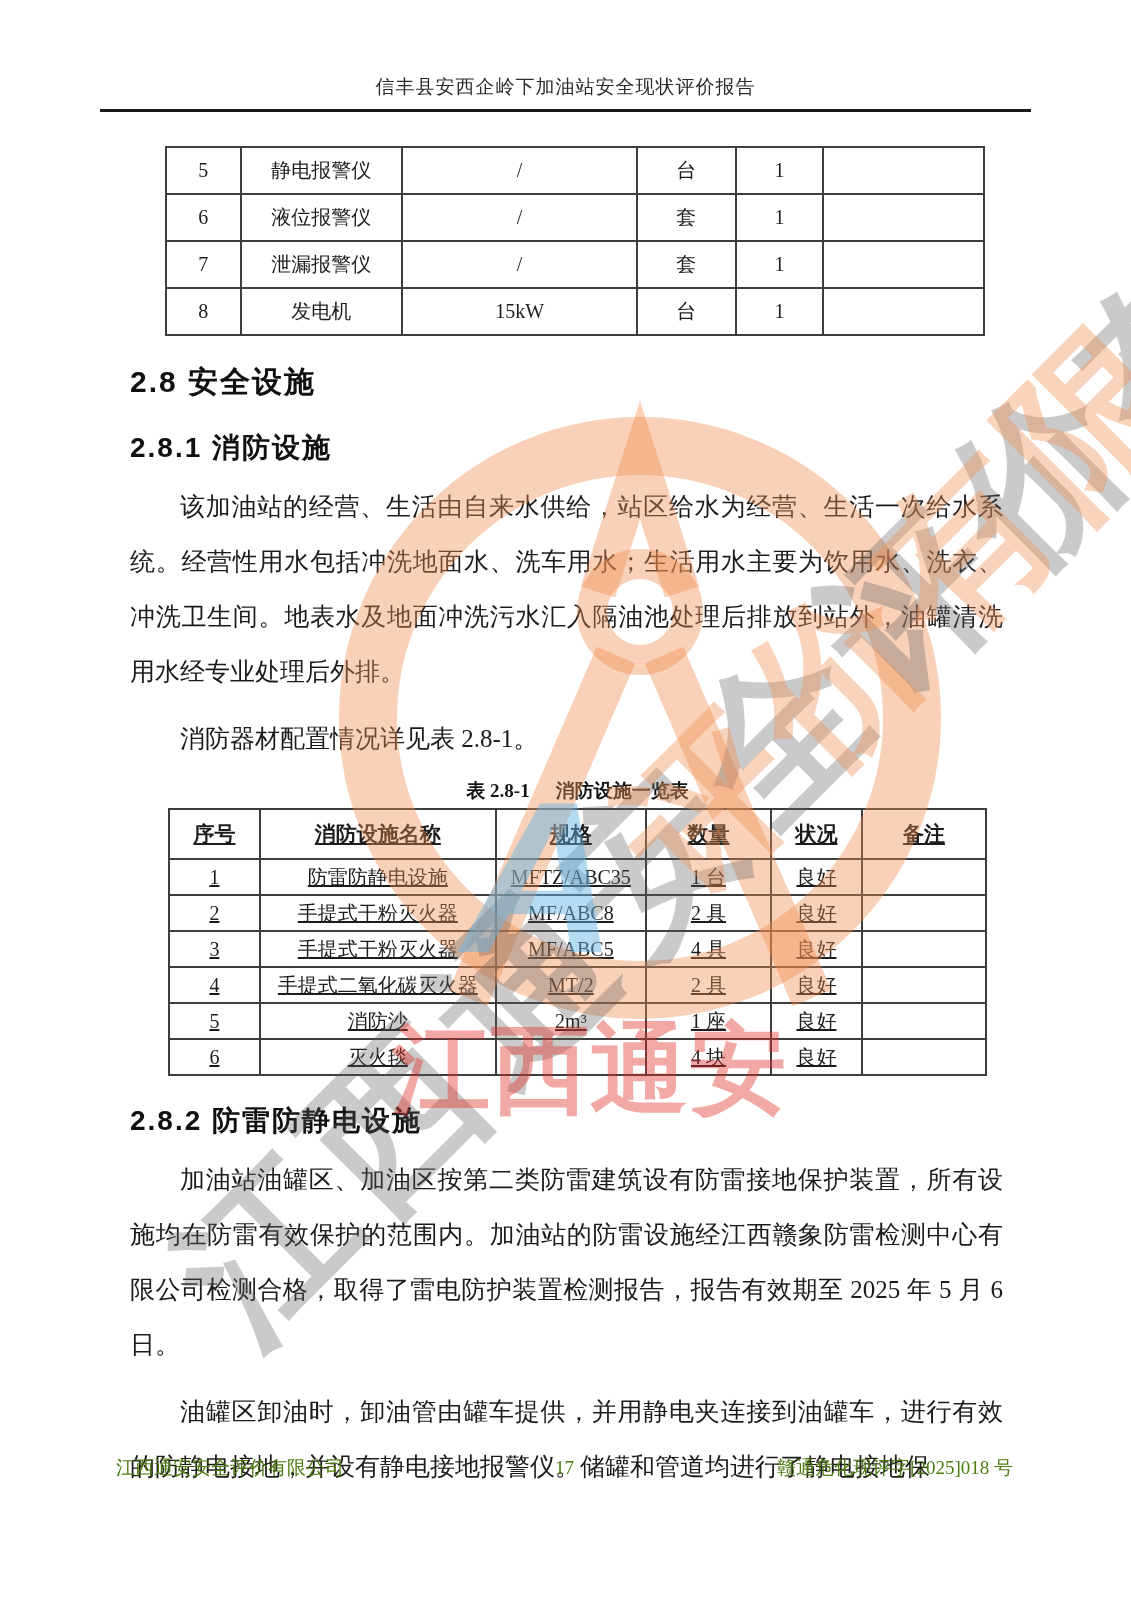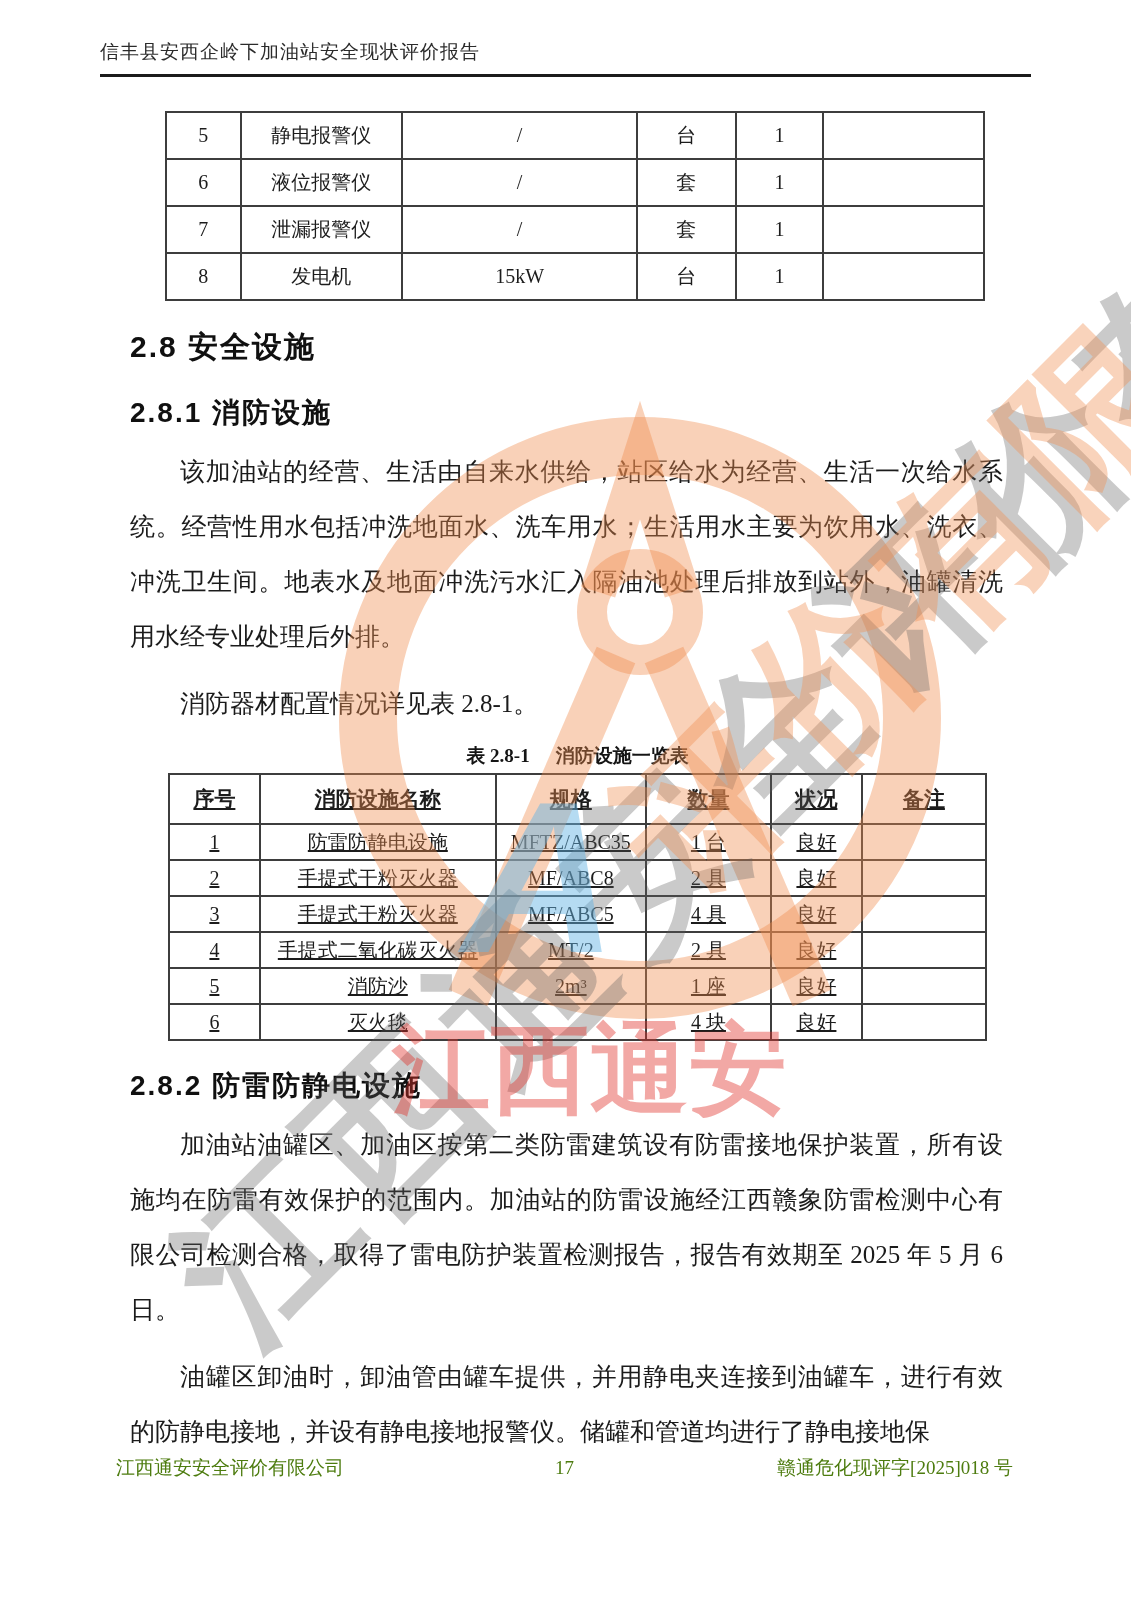--- a/index.html
+++ b/index.html
@@ -3,21 +3,21 @@
 <meta charset="utf-8">
 <style>
   html,body{margin:0;padding:0;background:#888;}
   .page{
     position:relative;width:1131px;height:1600px;margin:0 auto;
     background:#ffffff;overflow:hidden;
     font-family:"Liberation Serif", serif;color:#1c1c1c;
   }
   
   .content{position:relative;z-index:1;padding:0 128px 0 130px;}
-  .doc-header{margin:0 -28px 0 -30px;padding-top:39px;}
+  .doc-header{margin:0 -28px 0 -30px;padding-top:74px;text-align:center;}
   .doc-header .title{font-size:19px;letter-spacing:1px;color:#2b2b2b;}
   .doc-header .rule{margin-top:9px;border-bottom:3px solid #1b1b1b;}
   table{border-collapse:collapse;table-layout:fixed;}
   td,th{border:2px solid #3d3d3d;text-align:center;vertical-align:middle;
         font-size:20px;padding:0 2px;overflow:hidden;white-space:nowrap;}
   .t-top{margin:34px 0 0 35px;width:820px;}
   .t-top td{height:45px;}
   .t-top .c0{width:8.78%}.t-top .c1{width:19.88%}.t-top .c2{width:29.27%}
   .t-top .c3{width:11.83%}.t-top .c4{width:10.49%}.t-top .c5{width:19.75%}
   h2.h28{margin:26px 0 0 0;font-family:"Liberation Sans",sans-serif;

